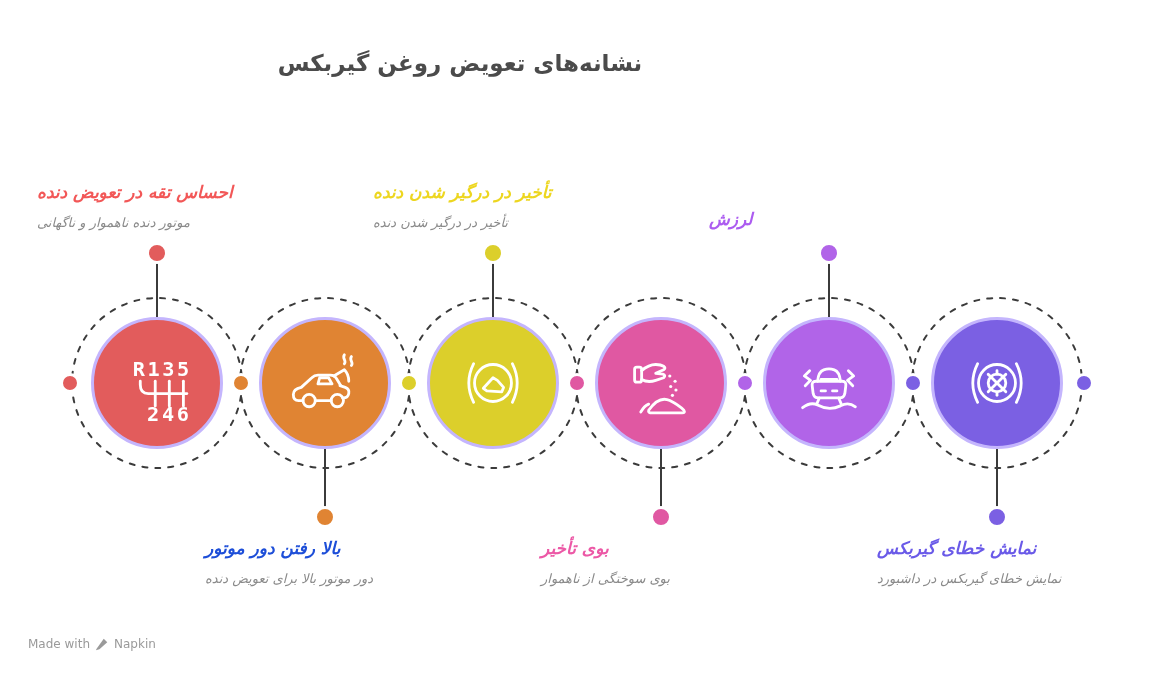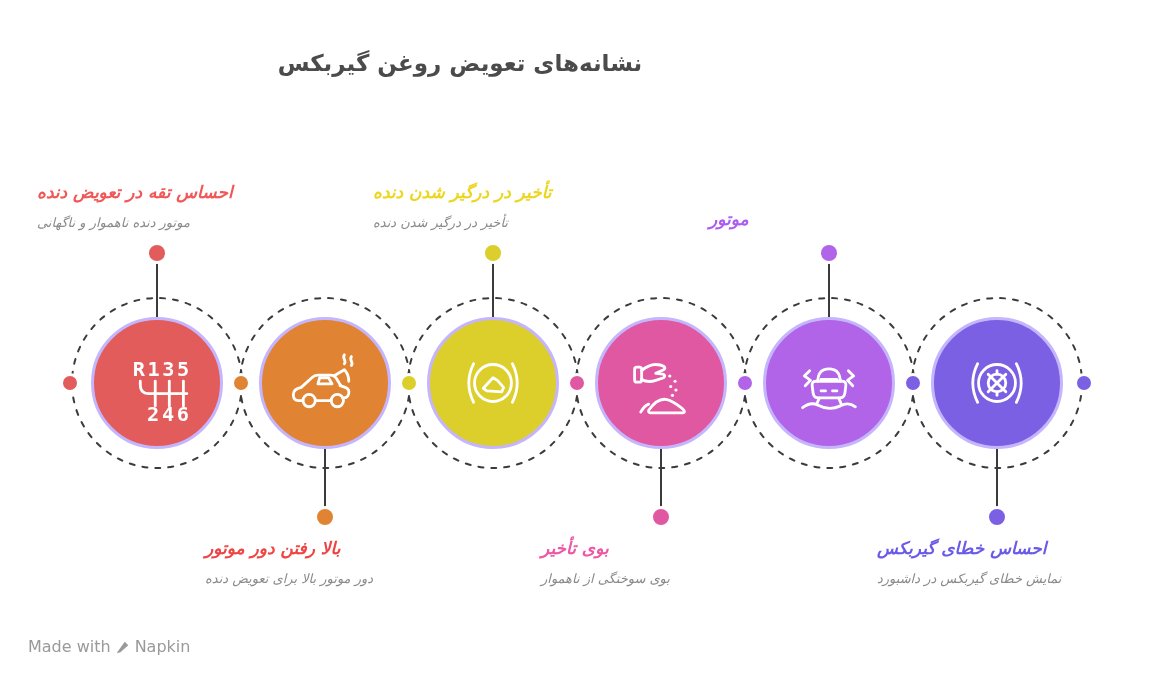--- a/index.html
+++ b/index.html
@@ -46,21 +46,21 @@
   .node.bot .label-group{top:536px;}
   .label-title{font-size:17px;font-weight:bold;line-height:1.45;color:var(--c);}
   .node:nth-of-type(1) .label-title{max-width:175px;margin:0 auto;}
   .label-sub{font-size:13px;color:var(--sub-color,#8a8a8a);margin-top:9px;line-height:1.4;}
   .axis-dot{
     position:absolute;top:373px;width:14px;height:14px;border-radius:50%;
     border:3px solid #fff;
   }
   .footer{
     position:absolute;left:28px;top:637px;display:flex;align-items:center;gap:5px;
-    color:#9a9a9a;font-size:16px;
+    color:#9a9a9a;font-size:12px;
   }
   .footer svg{display:block;}
 </style>
 </head>
 <body style="background: rgb(255, 255, 255);">
 
 <div class="canvas">
 
   <div class="page-title">نشانه‌های تعویض روغن گیربکس</div>
 
@@ -81,21 +81,21 @@
         <path d="M48 48 V76"></path>
           <path d="M64 48 V76"></path>
           <path d="M80 48 V76"></path>
         <text x="64" y="93" text-anchor="middle" font-size="23" letter-spacing="3">246</text>
       </svg>
     </div>
   </div>
 
   <div class="node bot" style="--cx: 325px; --c: #E08433;">
     <div class="label-group">
-      <div class="label-title" style="color: #ef4444;">بالا رفتن دور موتور</div>
+      <div class="label-title" style="color: #1d4ed8;">بالا رفتن دور موتور</div>
       <div class="label-sub">دور موتور بالا برای تعویض دنده</div>
     </div>
     <svg class="ring" viewBox="0 0 174 174">
         <circle cx="87" cy="87" r="85"></circle>
       </svg>
     <div class="stem"></div>
     <div class="stub-dot"></div>
     <div class="circle">
       <svg class="icon" viewBox="0 0 100 100">
         <path d="M25 70 h-5 q-6 0 -6 -7 q0 -6 9 -8 l12 -11 q3 -3 7 -3 h14 q5 0 7 4 l5 8"></path>
@@ -151,21 +151,21 @@
           <circle class="fill-dot" cx="67" cy="58" r="1.8"></circle>
         <circle class="fill-dot" cx="63" cy="64" r="1.8"></circle>
         <path d="M36 81 q12 -17 24 -11 q10 5 16 11 q2 3 -2 3 h-34 q-5 0 -4 -3 z"></path>
         <path d="M27 83 q4 -7 9 -9"></path>
       </svg>
     </div>
   </div>
 
   <div class="node top" style="--cx: 829px; --c: #B164E8;">
     <div class="label-group">
-      <div class="label-title" style="color: rgb(172, 92, 240);">موتور</div>
+      <div class="label-title" style="color: rgb(172, 92, 240);">لرزش</div>
     </div>
     <svg class="ring" viewBox="0 0 174 174">
         <circle cx="87" cy="87" r="85"></circle>
       </svg>
     <div class="stem"></div>
     <div class="stub-dot"></div>
     <div class="circle">
       <svg class="icon" viewBox="0 0 100 100">
         <path d="M37 48 q1 -11 7 -13 q6 -2 12 0 q6 2 7 13"></path>
         <path d="M41 46 h18"></path>
@@ -176,21 +176,21 @@
           <path d="M61 67 l3 7"></path>
         <path d="M28 36 l-6 6 7 5 -6 6"></path>
         <path d="M72 36 l6 6 -7 5 6 6"></path>
         <path d="M20 78 q9 -7 17 -3 q13 7 26 1 q9 -5 17 1"></path>
       </svg>
     </div>
   </div>
 
   <div class="node bot" style="--cx: 997px; --c: #7B60E3;">
     <div class="label-group">
-      <div class="label-title" style="color: rgb(106, 90, 232);">احساس خطای گیربکس</div>
+      <div class="label-title" style="color: rgb(106, 90, 232);">نمایش خطای گیربکس</div>
       <div class="label-sub">نمایش خطای گیربکس در داشبورد</div>
     </div>
     <svg class="ring" viewBox="0 0 174 174">
         <circle cx="87" cy="87" r="85"></circle>
       </svg>
     <div class="stem"></div>
     <div class="stub-dot"></div>
     <div class="circle">
       <svg class="icon" viewBox="0 0 100 100">
         <circle class="ln" cx="50" cy="50" r="21"></circle>

